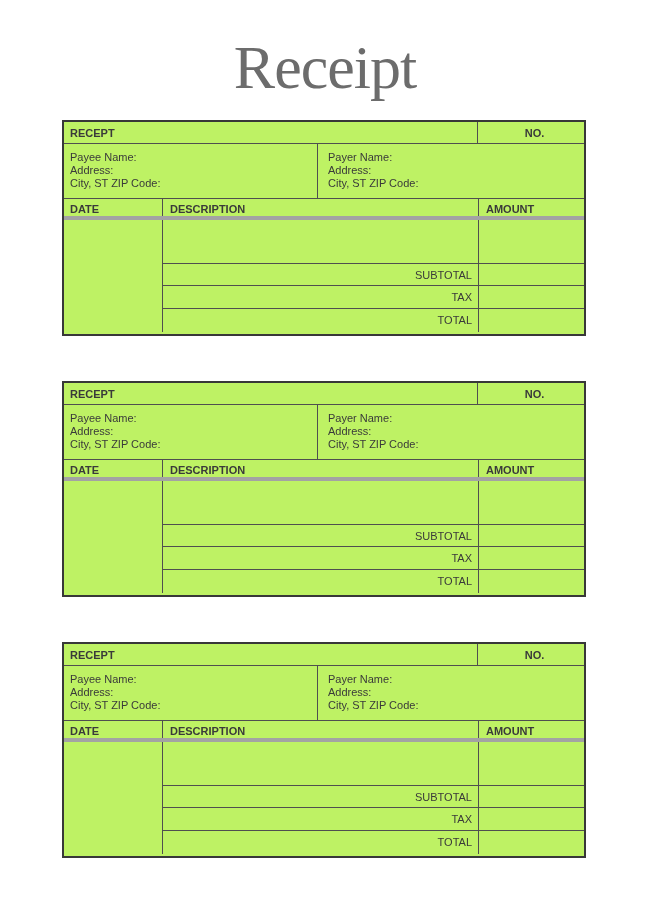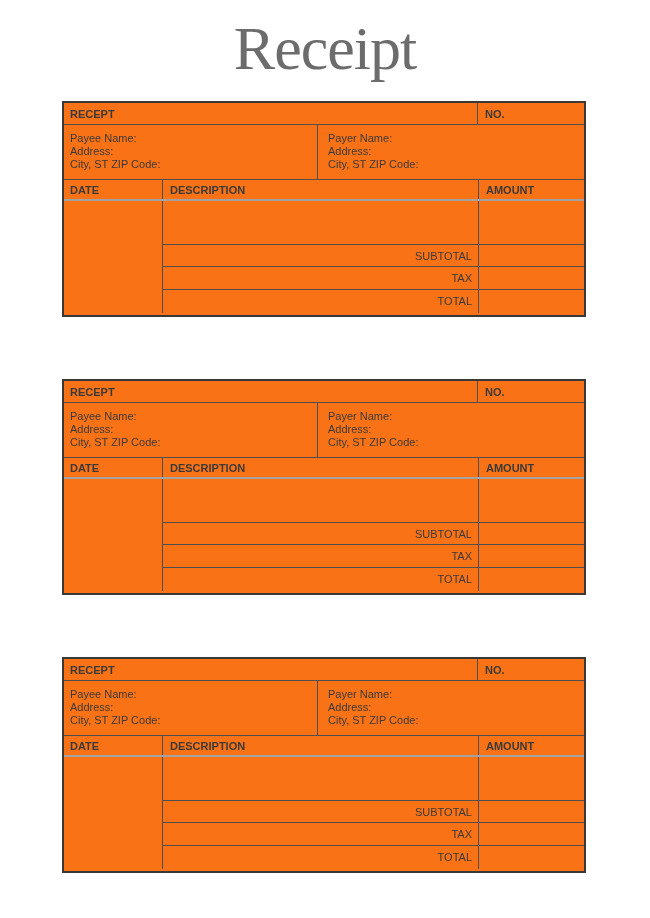--- a/index.html
+++ b/index.html
@@ -4,67 +4,68 @@
 <style>
   * { margin: 0; padding: 0; box-sizing: border-box; }
   html, body {
     width: 650px; height: 918px;
     background: #ffffff;
     font-family: "Liberation Sans", sans-serif;
     color: #3a3a3a;
     overflow: hidden;
   }
   .page-title {
-    margin-top: 17px;
+    margin-top: 36px;
     margin-bottom: 22px;
     height: 62px;
     line-height: 62px;
     text-align: center;
     font-family: "Liberation Serif", serif;
     font-size: 62px;
     font-weight: normal;
     letter-spacing: -1px;
     color: #6c6c6c;
   }
   .receipt {
     position: relative;
     margin-left: 62px;
-    margin-bottom: 62px;
+    margin-bottom: 45px;
     width: 524px;
     height: 216px;
     border: 2px solid #383838;
-    background: #f97316;
+    background: #bef264;
     font-size: 11px;
   }
   .row { display: flex; width: 100%; }
   .row-head {
     height: 22px;
     border-bottom: 1px solid #4f4f4f;
     font-weight: bold;
   }
   .cell-head-label { flex: 1; padding: 5px 0 0 6px; }
   .cell-no {
     width: 107px;
     border-left: 1px solid #4f4f4f;
     padding: 5px 0 0 7px;
+    text-align: center;
   }
   .row-parties {
     height: 55px;
     border-bottom: 1px solid #4f4f4f;
   }
   .cell-payee {
     width: 254px;
     border-right: 1px solid #4f4f4f;
     padding: 7px 0 0 6px;
     line-height: 13px;
   }
   .cell-payer { flex: 1; padding: 7px 16px 0 10px; line-height: 13px; }
   .row-colhead {
     height: 21px;
-    border-bottom: 2px solid #a3a3a3;
+    border-bottom: 4px solid #a3a3a3;
     font-weight: bold;
   }
   .cell-date-h { width: 99px; border-right: 1px solid #4f4f4f; padding: 4px 0 0 6px; }
   .cell-desc-h { width: 316px; border-right: 1px solid #4f4f4f; padding: 4px 0 0 7px; }
   .cell-amt-h  { flex: 1; padding: 4px 0 0 7px; }
   .row-body { flex: 1; align-items: stretch; }
   .cell-date-span { width: 99px; border-right: 1px solid #4f4f4f; }
   .body-right { flex: 1; display: flex; flex-direction: column; }
   .line { display: flex; width: 100%; }
   .line-entry { height: 44px; border-bottom: 1px solid #4f4f4f; }

